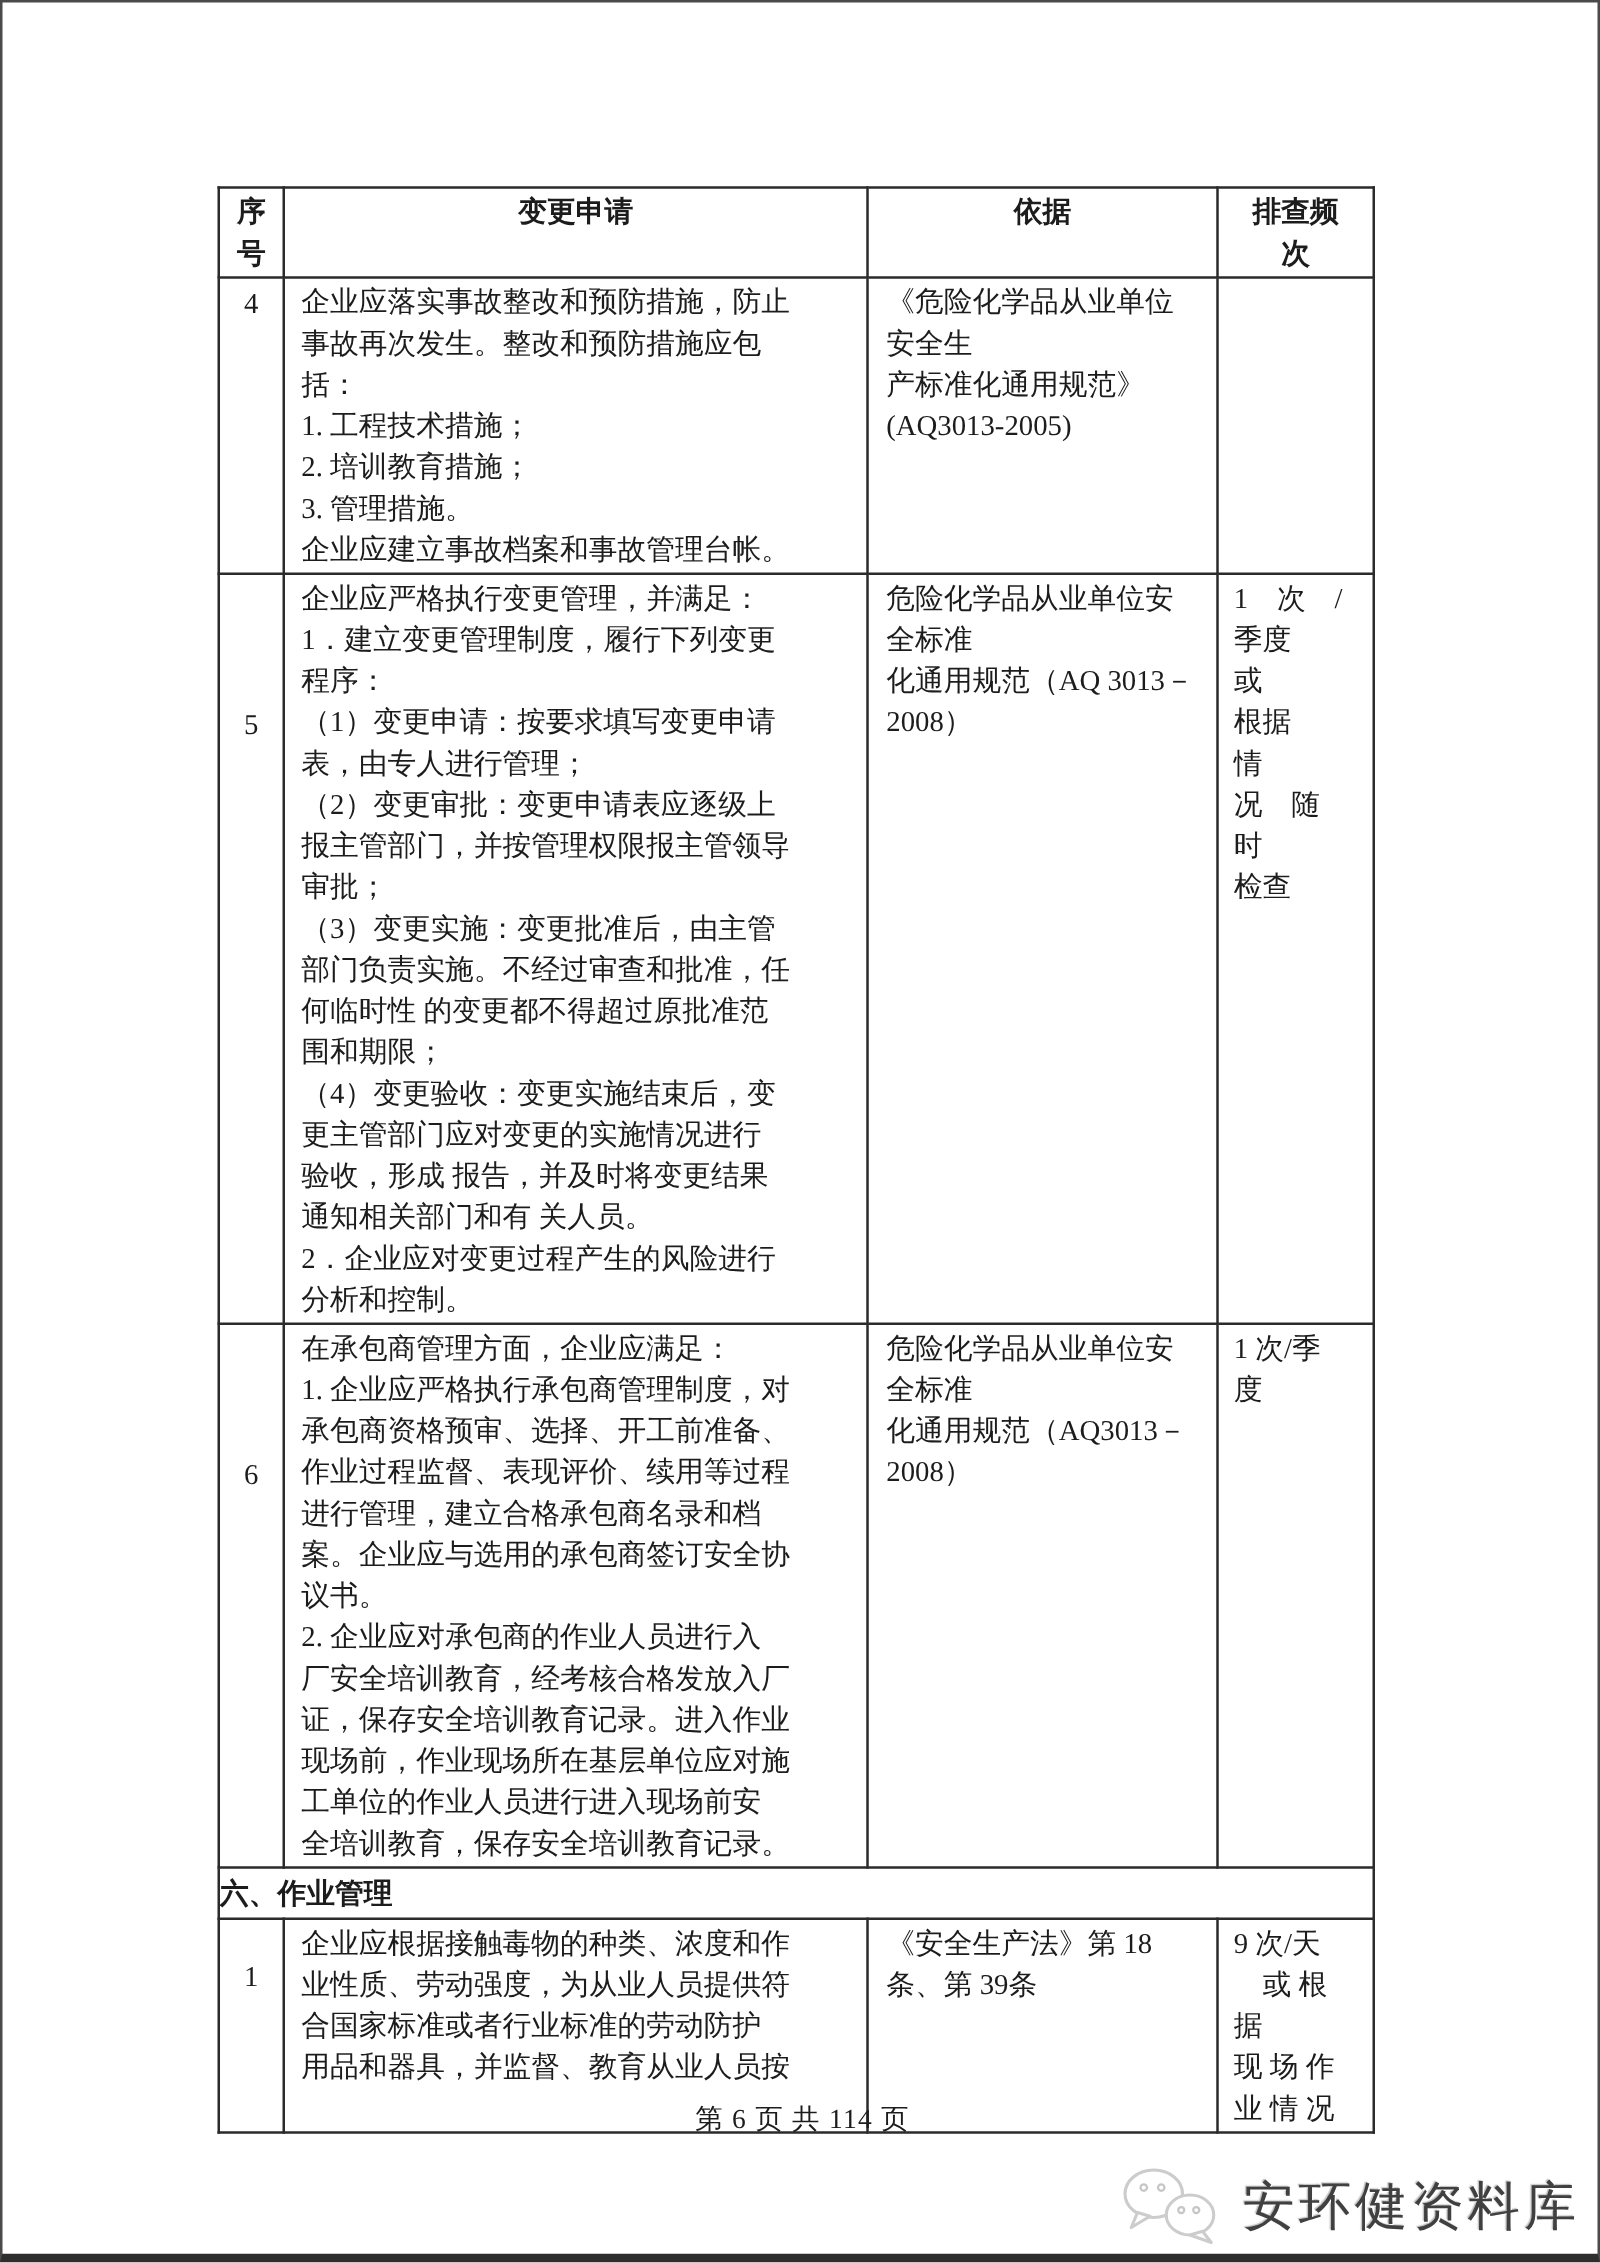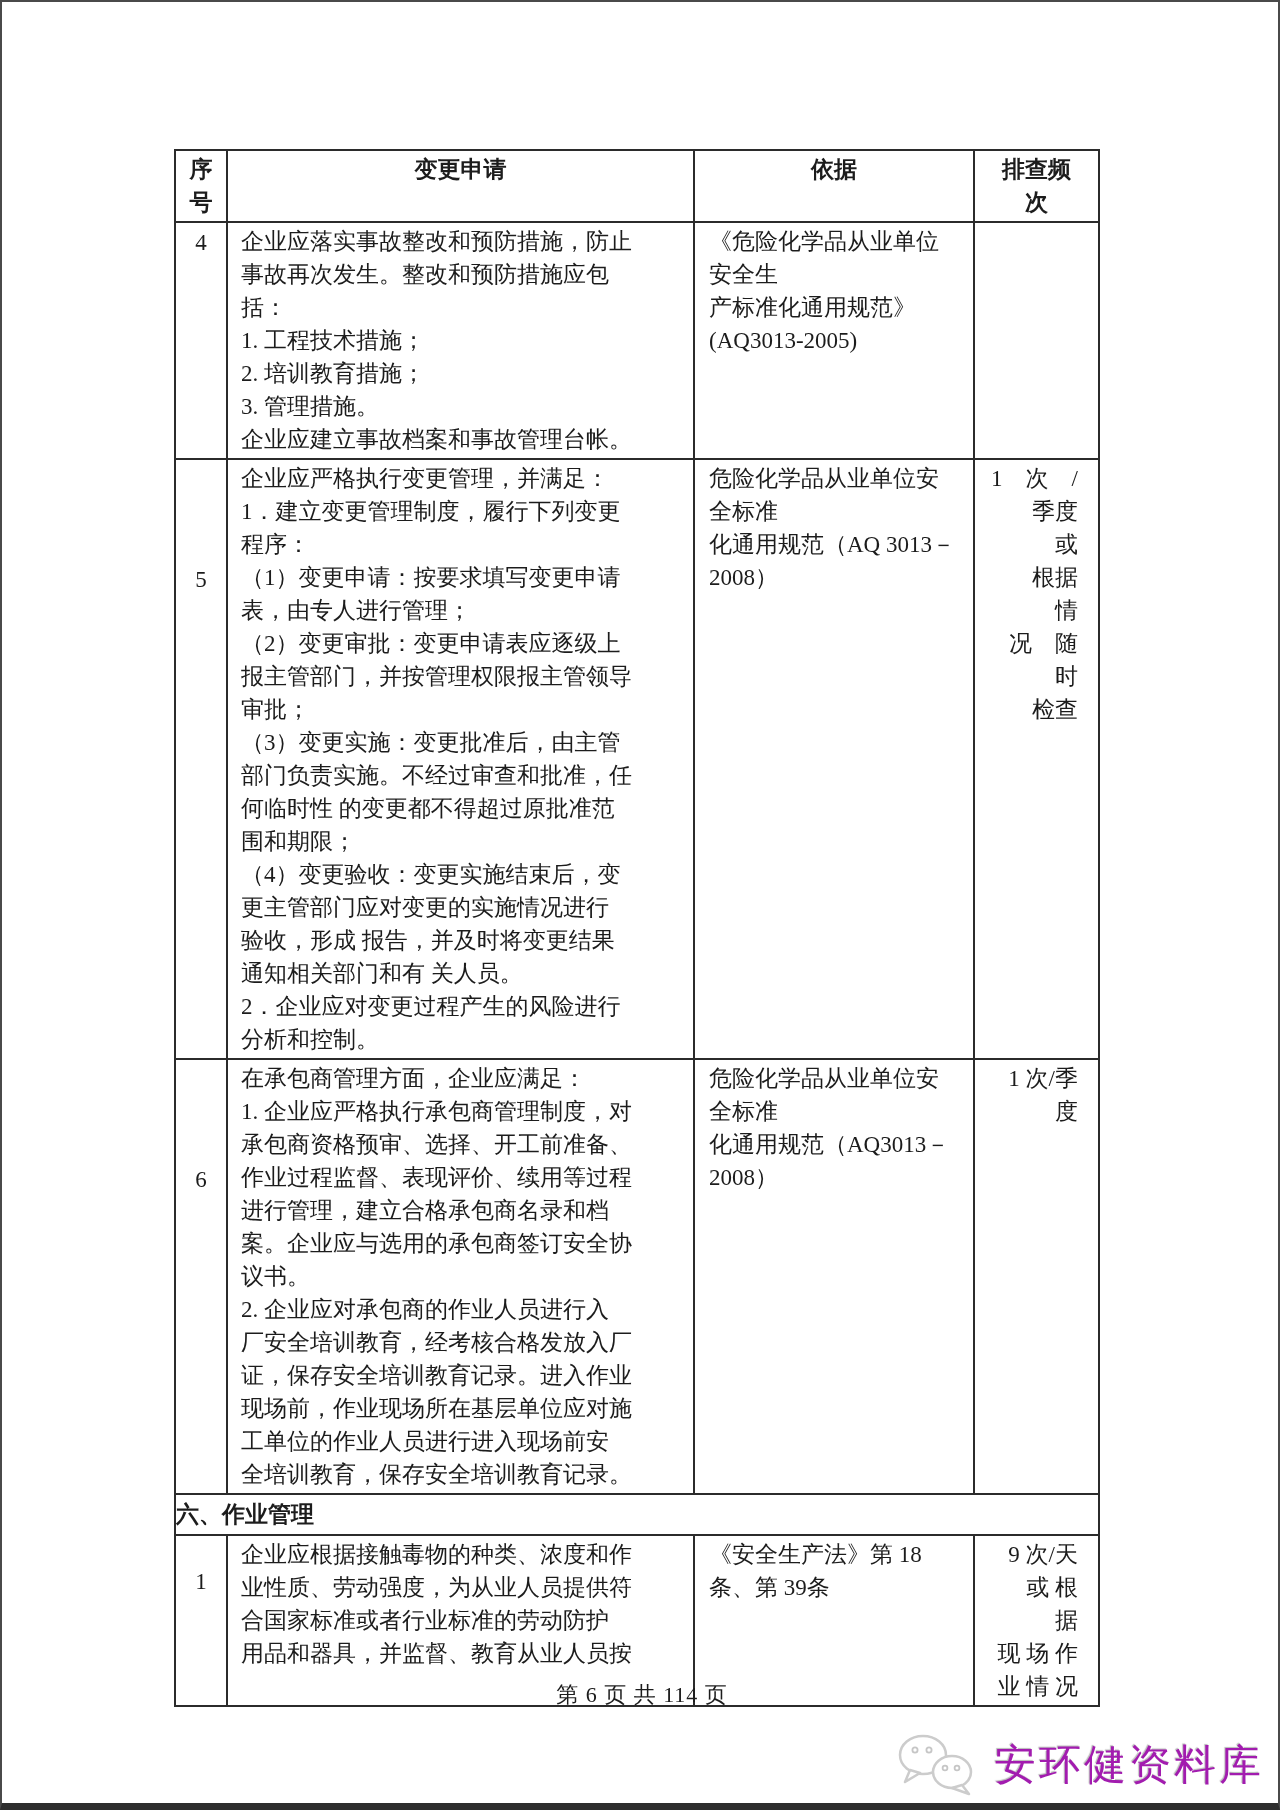--- a/index.html
+++ b/index.html
@@ -54,21 +54,20 @@
     white-space:pre-wrap;
     text-align:justify;
   }
   td.basis {
     padding:2px 4px 2px 14px;
     white-space:pre-wrap;
   }
   td.freq {
     padding:2px 20px 2px 12px;
     white-space:pre-wrap;
-    text-align:right;
   }
   td.section {
     font-weight:bold;
     padding:3px 4px 3px 0;
     white-space:pre-wrap;
   }
   .footer {
     position:absolute;
     left:0; top:1678px;
     width:1280px;
@@ -79,21 +78,21 @@
   }
   .watermark {
     position:absolute;
     right:14px; top:1730px;
     display:flex;
     align-items:center;
     gap:14px;
   }
   .watermark .wm-text {
     font-size:42px;
-    color:#a21caf;
+    color:#404040;
     letter-spacing:3px;
     text-shadow:1px 1px 0 #ffffff, -1px -1px 1px #b9b9b9;
     white-space:nowrap;
   }
   .wm-icon svg { display:block; }
 </style>
 </head>
 <body>
 
 <div class="page">

